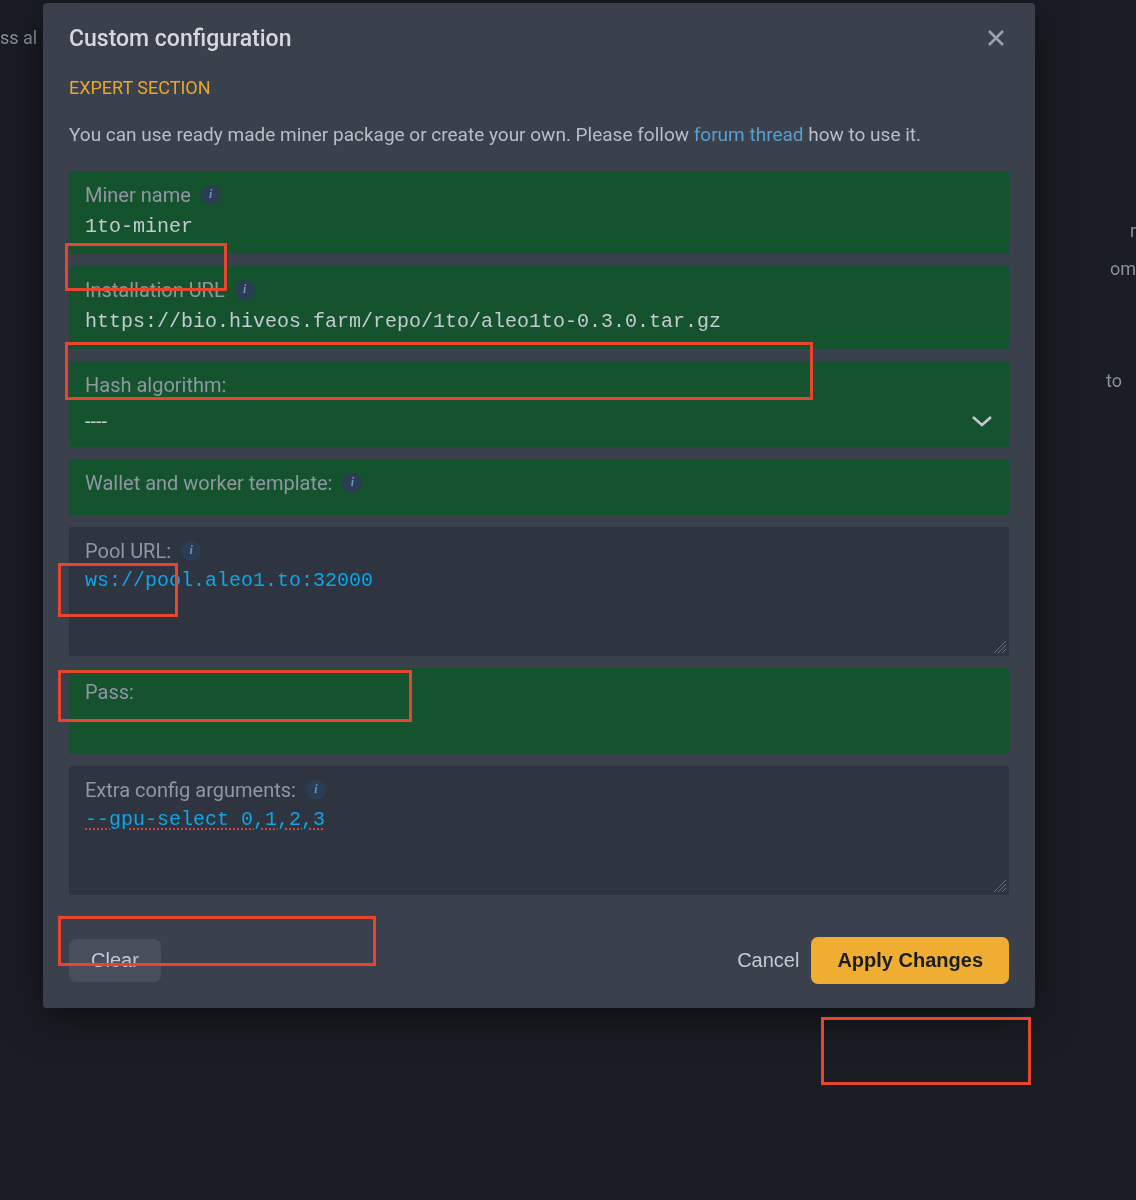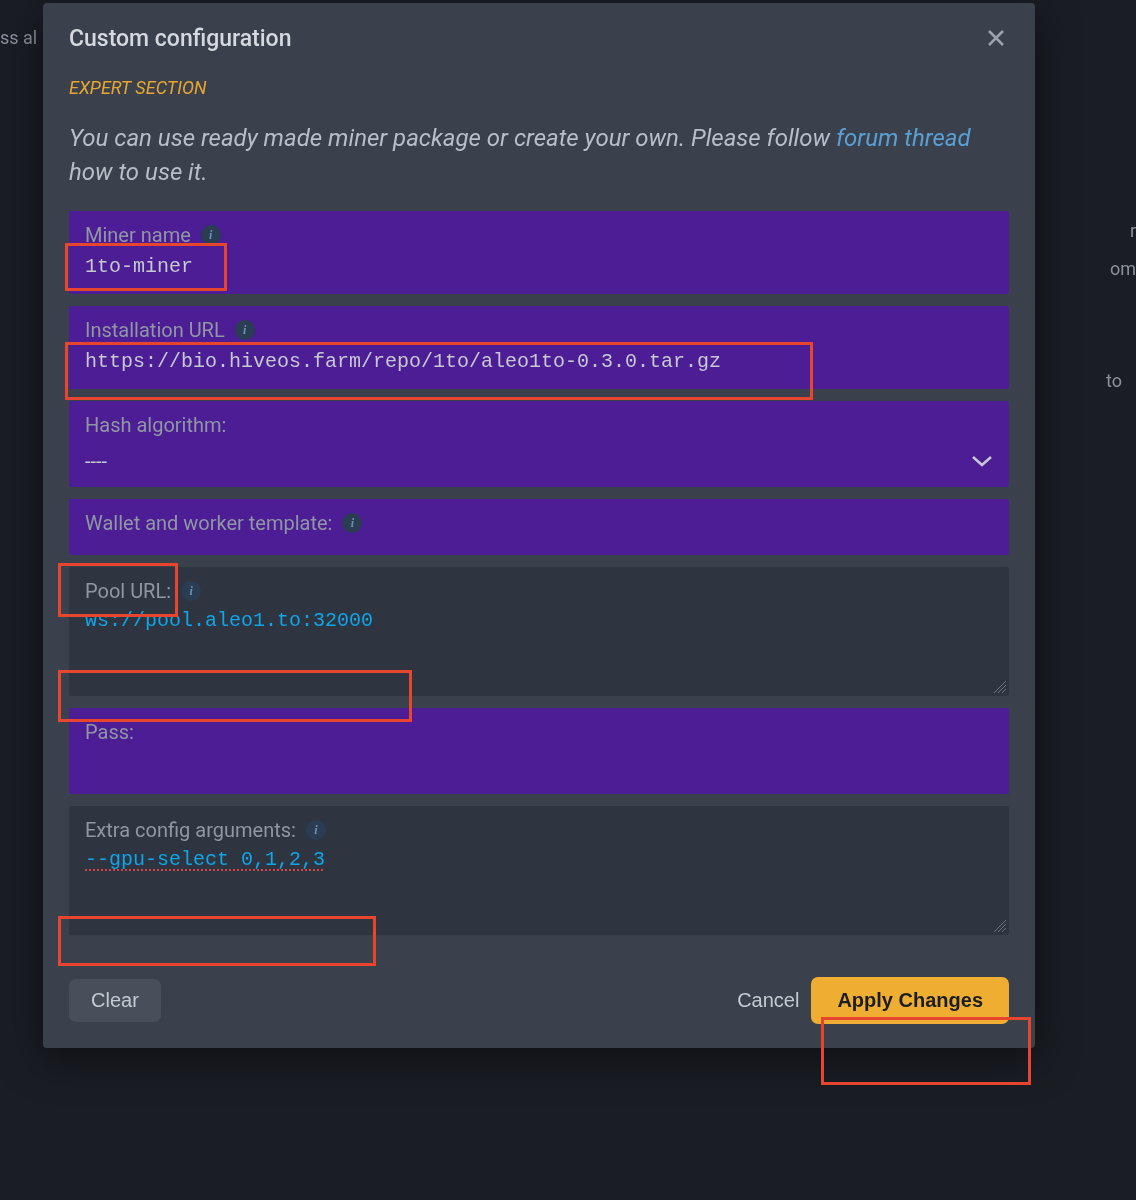--- a/index.html
+++ b/index.html
@@ -47,40 +47,39 @@
       font-size: 24px;
       background: none;
       border: none;
       padding: 0 4px;
     }
     .modal-body {
       padding: 10px 26px 16px 26px;
     }
     .expert-section {
       margin-bottom: 22px;
-      font-style: italic;
     }
     .expert-label {
       color: #e8a631;
       font-size: 18px;
       font-weight: 400;
       margin-bottom: 8px;
     }
     .expert-desc {
       color: #b8bec8;
-      font-size: 24px;
+      font-size: 19px;
       line-height: 1.4;
       margin-top: 24px;
     }
     .forum-link {
       color: #5a9fd4;
       text-decoration: none;
     }
     .field-block {
-      background: #4c1d95;
+      background: #14532d;
       border-radius: 2px;
       margin-bottom: 12px;
       padding: 12px 16px 14px 16px;
     }
     .field-label-row {
       display: flex;
       align-items: center;
       gap: 10px;
       margin-bottom: 6px;
     }

